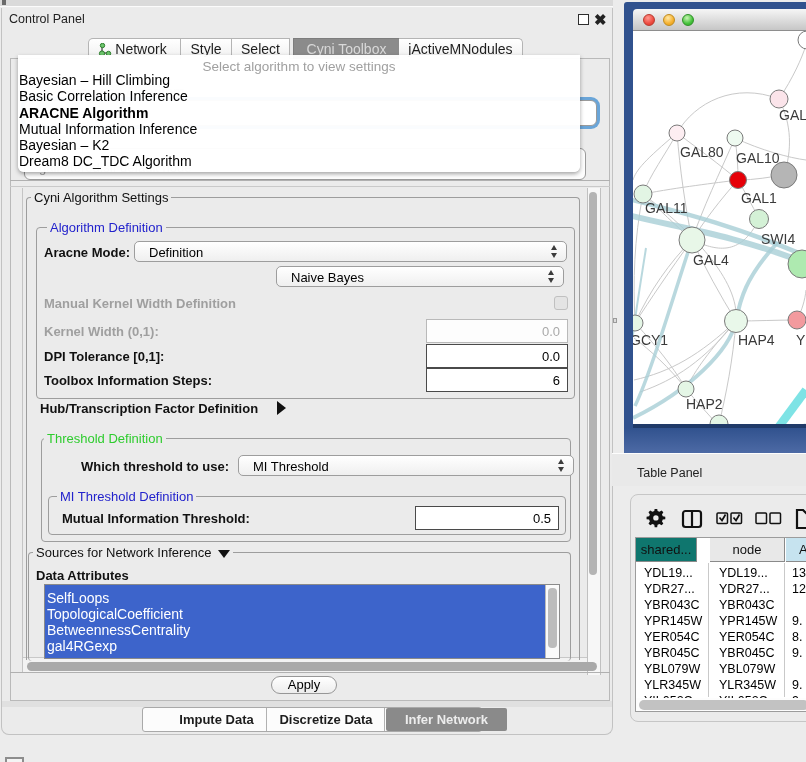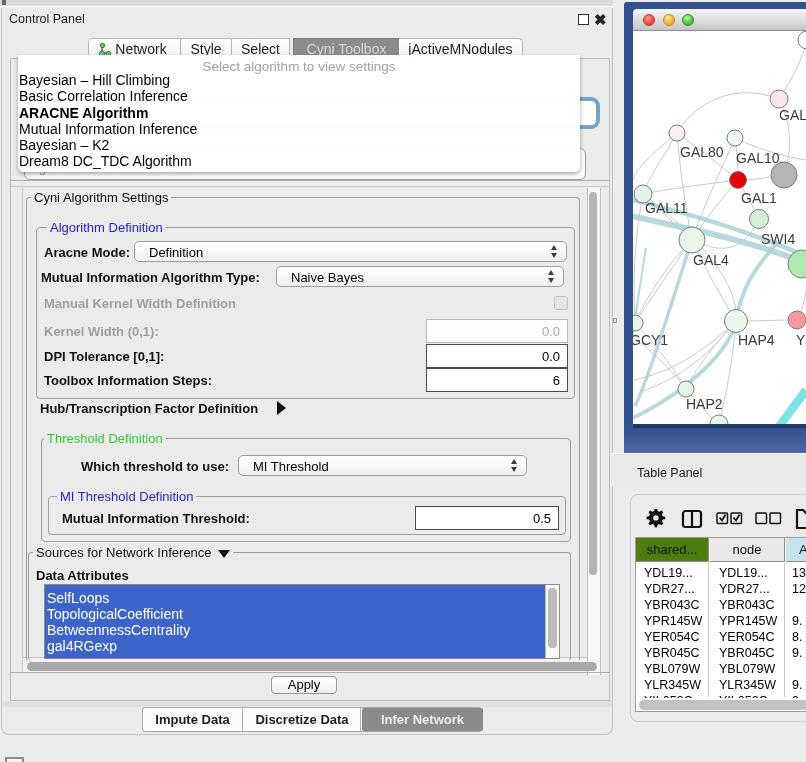--- a/index.html
+++ b/index.html
@@ -80,25 +80,25 @@
 
 #chk { left:554px; top:296px; width:14px; height:14px; background:#e4e4e4; border:1px solid #c0c0c0; border-radius:3px; }
 
 
 #dlist { left:44px; top:584px; width:516px; height:75px; border:1px solid #8a8a8a; background:#3d64cb; }
 #dlist .li { position:absolute; left:2px; color:#fff; font-size:14px; }
 #dscroll { position:absolute; right:0; top:0; width:14px; height:100%; background:#fafafa; border-left:1px solid #bbb; }
 #dthumb { position:absolute; left:2px; top:3px; width:9px; height:60px; background:#bcbcbc; border-radius:4px; }
 
 
-#applybtn { left:271px; top:676px; width:66px; height:18px; background:linear-gradient(#ffffff,#ededed); border:1px solid #979797; border-radius:4px; text-align:center; font-size:13px; line-height:16px; color:#000; }
+#applybtn { left:271px; top:676px; width:66px; height:18px; background:linear-gradient(#ffffff,#ededed); border:1px solid #979797; border-radius:9px; text-align:center; font-size:13px; line-height:16px; color:#000; }
 
 
 #btabs { left:142px; top:707px; width:340px; height:25px; background:#fcfcfc; border:1px solid #a9a9a9; border-radius:3px; }
-.btab { position:absolute; top:0; height:23px; font-size:13px; font-weight:bold; line-height:23px; text-align:center; color:#1d1d1d; }
+.btab { position:absolute; top:0; height:23px; font-size:13px; font-weight:bold; line-height:23px; text-align:center; color:#1d1d1d;margin-left:24px; }
 #bt1 { left:0; width:100px; border-right:1px solid #b1b1b1; }
 #bt2 { left:101px; width:117px; border-right:1px solid #b1b1b1; }
 #bt3 { left:219px; width:121px; background:#8a8a8a; color:#ededed; border-radius:2px; }
 
 #grip { left:5px; top:757px; width:19px; height:10px; border:2px solid #8d8d8d; background:#f4f4f4; }
 #divdot { left:613px; top:318px; width:4px; height:5px; border:1px solid #9a9a9a; background:#dcdcdc; }
 
 
 #desktop { left:624px; top:2px; width:182px; height:451px; background:#31528e; border-radius:3px 0 0 0; }
 #deskgrad { left:624px; top:428px; width:182px; height:25px; background:linear-gradient(#31528e,#4d6aa5); }
@@ -187,21 +187,20 @@
     <div class="abs group" id="g-src">
         <span class="glabel">Sources for Network Inference <span style="display:inline-block;width:0;height:0;border:6px solid transparent;border-top:8px solid #111;vertical-align:-7px;margin-left:3px"></span></span>
       </div>
   </div>
 
   <div class="blabel" style="left:44px; top:245px">Aracne Mode:</div>
   <div class="combo" style="left:134px; top:241px; width:433px; height:21px">
       <span class="ctext">Definition</span>
       <span class="arr"></span>
     </div>
-  <div class="blabel" style="left:41px; top:270px">Mutual Information Algorithm Type:</div>
   <div class="combo" style="left:276px; top:266px; width:288px; height:21px">
       <span class="ctext">Naive Bayes</span>
       <span class="arr"></span>
     </div>
   <div class="dlabel" style="left:44px; top:296px">Manual Kernel Width Definition</div>
   <div class="abs" id="chk"></div>
   <div class="dlabel" style="left:44px; top:324px">Kernel Width (0,1):</div>
   <div class="tfield tf-off" style="left:426px; top:319px; width:142px; height:24px">
       <span>0.0</span>
     </div>
@@ -211,21 +210,21 @@
     </div>
   <div class="blabel" style="left:44px; top:373px">Toolbox Information Steps:</div>
   <div class="tfield tf-on" style="left:426px; top:368px; width:142px; height:24px">
       <span>6</span>
     </div>
 
   <div class="blabel" style="left:40px; top:401px">Hub/Transcription Factor Definition</div>
   <div class="abs" style="left:277px; top:401px; width:0; height:0; border:7px solid transparent; border-left:9px solid #111"></div>
 
   <div class="blabel" style="left:81px; top:459px">Which threshold to use:</div>
-  <div class="combo" style="left:238px; top:455px; width:289px; height:21px">
+  <div class="combo" style="left:238px; top:455px; width:336px; height:21px">
       <span class="ctext">MI Threshold</span>
       <span class="arr"></span>
     </div>
   <div class="blabel" style="left:62px; top:511px">Mutual Information Threshold:</div>
   <div class="tfield tf-on" style="left:415px; top:506px; width:144px; height:24px">
       <span>0.5</span>
     </div>
 
   <div class="blabel" style="left:36px; top:568px">Data Attributes</div>
   <div class="abs" id="dlist">
@@ -353,21 +352,21 @@
       <path d="M89.5 8.5 L92 11.5 L95.5 5.5" stroke-width="1.7"></path>
       <rect x="112" y="4" width="10.5" height="10.5" rx="1"></rect>
       <rect x="126" y="4" width="10.5" height="10.5" rx="1"></rect>
     </g>
     <g fill="none" stroke="#111" stroke-width="2.2">
       <path d="M153 1 L159 1 L164 6 L164 19 L153 19 Z"></path>
     </g>
   </svg>
 
   <div class="abs" id="ttable"></div>
-  <div class="hcell" style="left:636px; width:73px; background:#4d7c0f">shared...</div>
+  <div class="hcell" style="left:636px; width:61px; background:#0f766e">shared...</div>
   <div class="hcell" style="left:710px; width:75px; background:#e8e8e8">node</div>
   <div class="hcell" style="left:786px; width:20px; background:#c6e3ef; border-right:none; text-align:left; padding-left:13px">A</div>
   <div class="abs" id="colsep1"></div>
   <div class="abs" id="colsep2"></div>
   <div class="abs" id="rowclip">
       <div class="trow" style="left:8px; top:3px">YDL19...</div>
       <div class="trow" style="left:83px; top:3px">YDL19...</div>
       <div class="trow" style="left:156px; top:3px">13</div>
       <div class="trow" style="left:8px; top:19px">YDR27...</div>
       <div class="trow" style="left:83px; top:19px">YDR27...</div>

